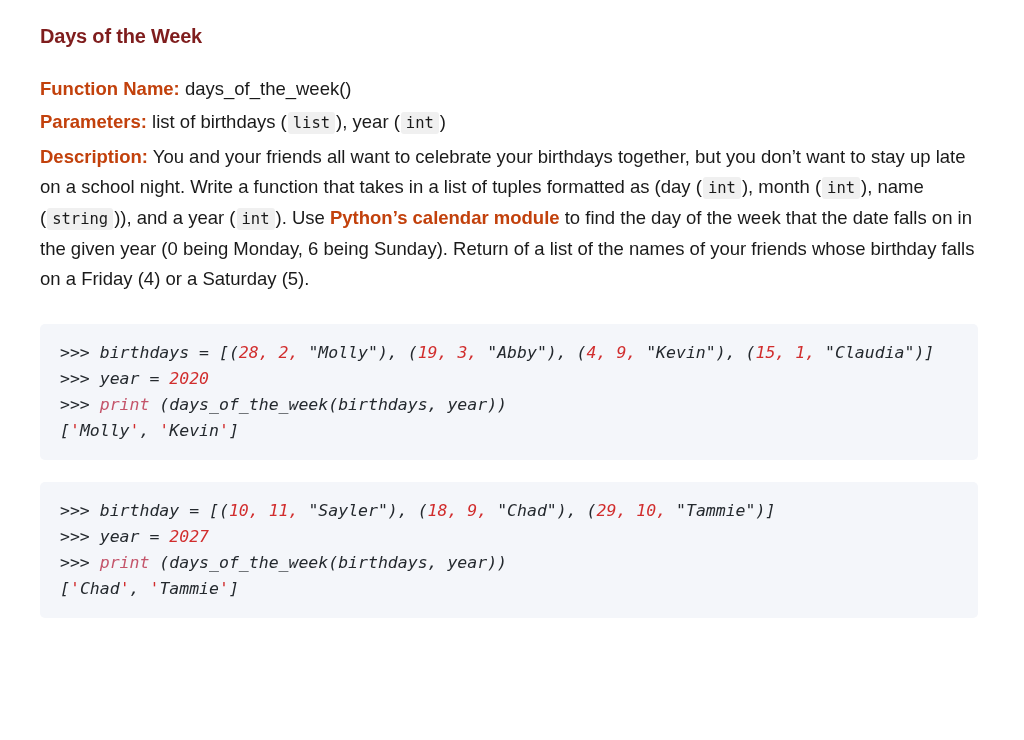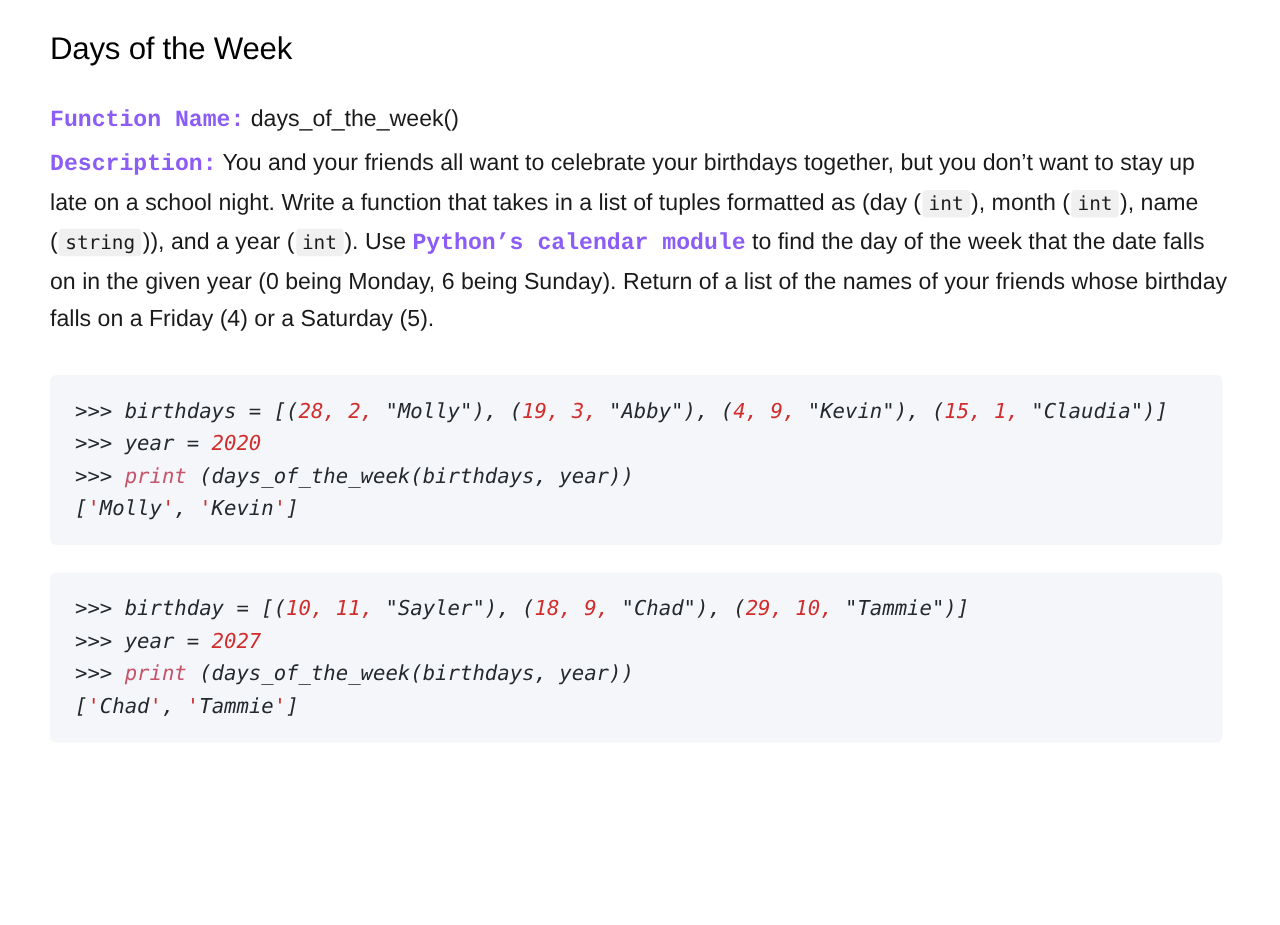--- a/index.html
+++ b/index.html
@@ -12,36 +12,35 @@
     background: #ffffff;
     font-family: "Liberation Sans", sans-serif;
     color: #1a1a1a;
     overflow: hidden;
   }
   .page {
     padding: 24px 40px 0 40px;
     box-sizing: border-box;
   }
   .title {
-    color: #000000;
-    font-size: 25px;
-    font-weight: normal;
+    color: #7f1d1d;
+    font-size: 20px;
+    font-weight: bold;
     letter-spacing: -0.2px;
     margin: 0 0 26px 0;
     line-height: 1.2;
   }
   .spec {
     font-size: 18.5px;
     line-height: 29px;
     margin: 0 0 4px 0;
   }
   .spec b, .desc b {
     font-weight: bold;
-    color: #8b5cf6;
-    font-family: Liberation Mono, monospace;
+    color: #c2410c;
   }
   .desc {
     font-size: 18.5px;
     line-height: 30px;
     margin: 0;
     max-width: 945px;
   }
   code.chip {
     font-family: "DejaVu Sans Mono", monospace;
     font-size: 15.5px;
@@ -77,20 +76,24 @@
 
 <div class="page">
 
   <h1 class="title">Days of the Week</h1>
 
   <p class="spec">
     <b>Function Name:</b>
     <span>days_of_the_week()</span>
   </p>
 
+  <p class="spec">
+    <b>Parameters:</b>
+    <span>list of birthdays (</span><code class="chip">list</code><span>), year (</span><code class="chip">int</code><span>)</span>
+  </p>
 
 
   <p class="desc">
     <b>Description:</b>
     <span>You and your friends all want to celebrate your birthdays together, but you don’t want to stay up late on a school night. Write a function that takes in a list of tuples formatted as (day (</span><code class="chip">int</code><span>), month (</span><code class="chip">int</code><span>), name (</span><code class="chip">string</code><span>)), and a year (</span><code class="chip">int</code><span>). Use </span><b>Python’s calendar module</b><span> to find the day of the week that the date falls on in the given year (0 being Monday, 6 being Sunday). Return of a list of the names of your friends whose birthday falls on a Friday (4) or a Saturday (5).</span>
   </p>
 
   <div class="codeblock" id="block-1"><div><span>&gt;&gt;&gt; birthdays = [(</span><span class="num">28, </span><span class="num">2, </span><span>"Molly"), (</span><span class="num">19, </span><span class="num">3, </span><span>"Abby"), (</span><span class="num">4, </span><span class="num">9, </span><span>"Kevin"), (</span><span class="num">15, </span><span class="num">1, </span><span>"Claudia")]</span></div><div><span>&gt;&gt;&gt; year = </span><span class="num">2020</span></div><div><span>&gt;&gt;&gt; </span><span class="kw">print</span><span> (days_of_the_week(birthdays, year))</span></div><div><span>[</span><span class="q">'</span><span>Molly</span><span class="q">'</span><span>, </span><span class="q">'</span><span>Kevin</span><span class="q">'</span><span>]</span></div></div>
   <div class="codeblock" id="block-2"><div><span>&gt;&gt;&gt; birthday = [(</span><span class="num">10, </span><span class="num">11, </span><span>"Sayler"), (</span><span class="num">18, </span><span class="num">9, </span><span>"Chad"), (</span><span class="num">29, </span><span class="num">10, </span><span>"Tammie")]</span></div><div><span>&gt;&gt;&gt; year = </span><span class="num">2027</span></div><div><span>&gt;&gt;&gt; </span><span class="kw">print</span><span> (days_of_the_week(birthdays, year))</span></div><div><span>[</span><span class="q">'</span><span>Chad</span><span class="q">'</span><span>, </span><span class="q">'</span><span>Tammie</span><span class="q">'</span><span>]</span></div></div>
 

